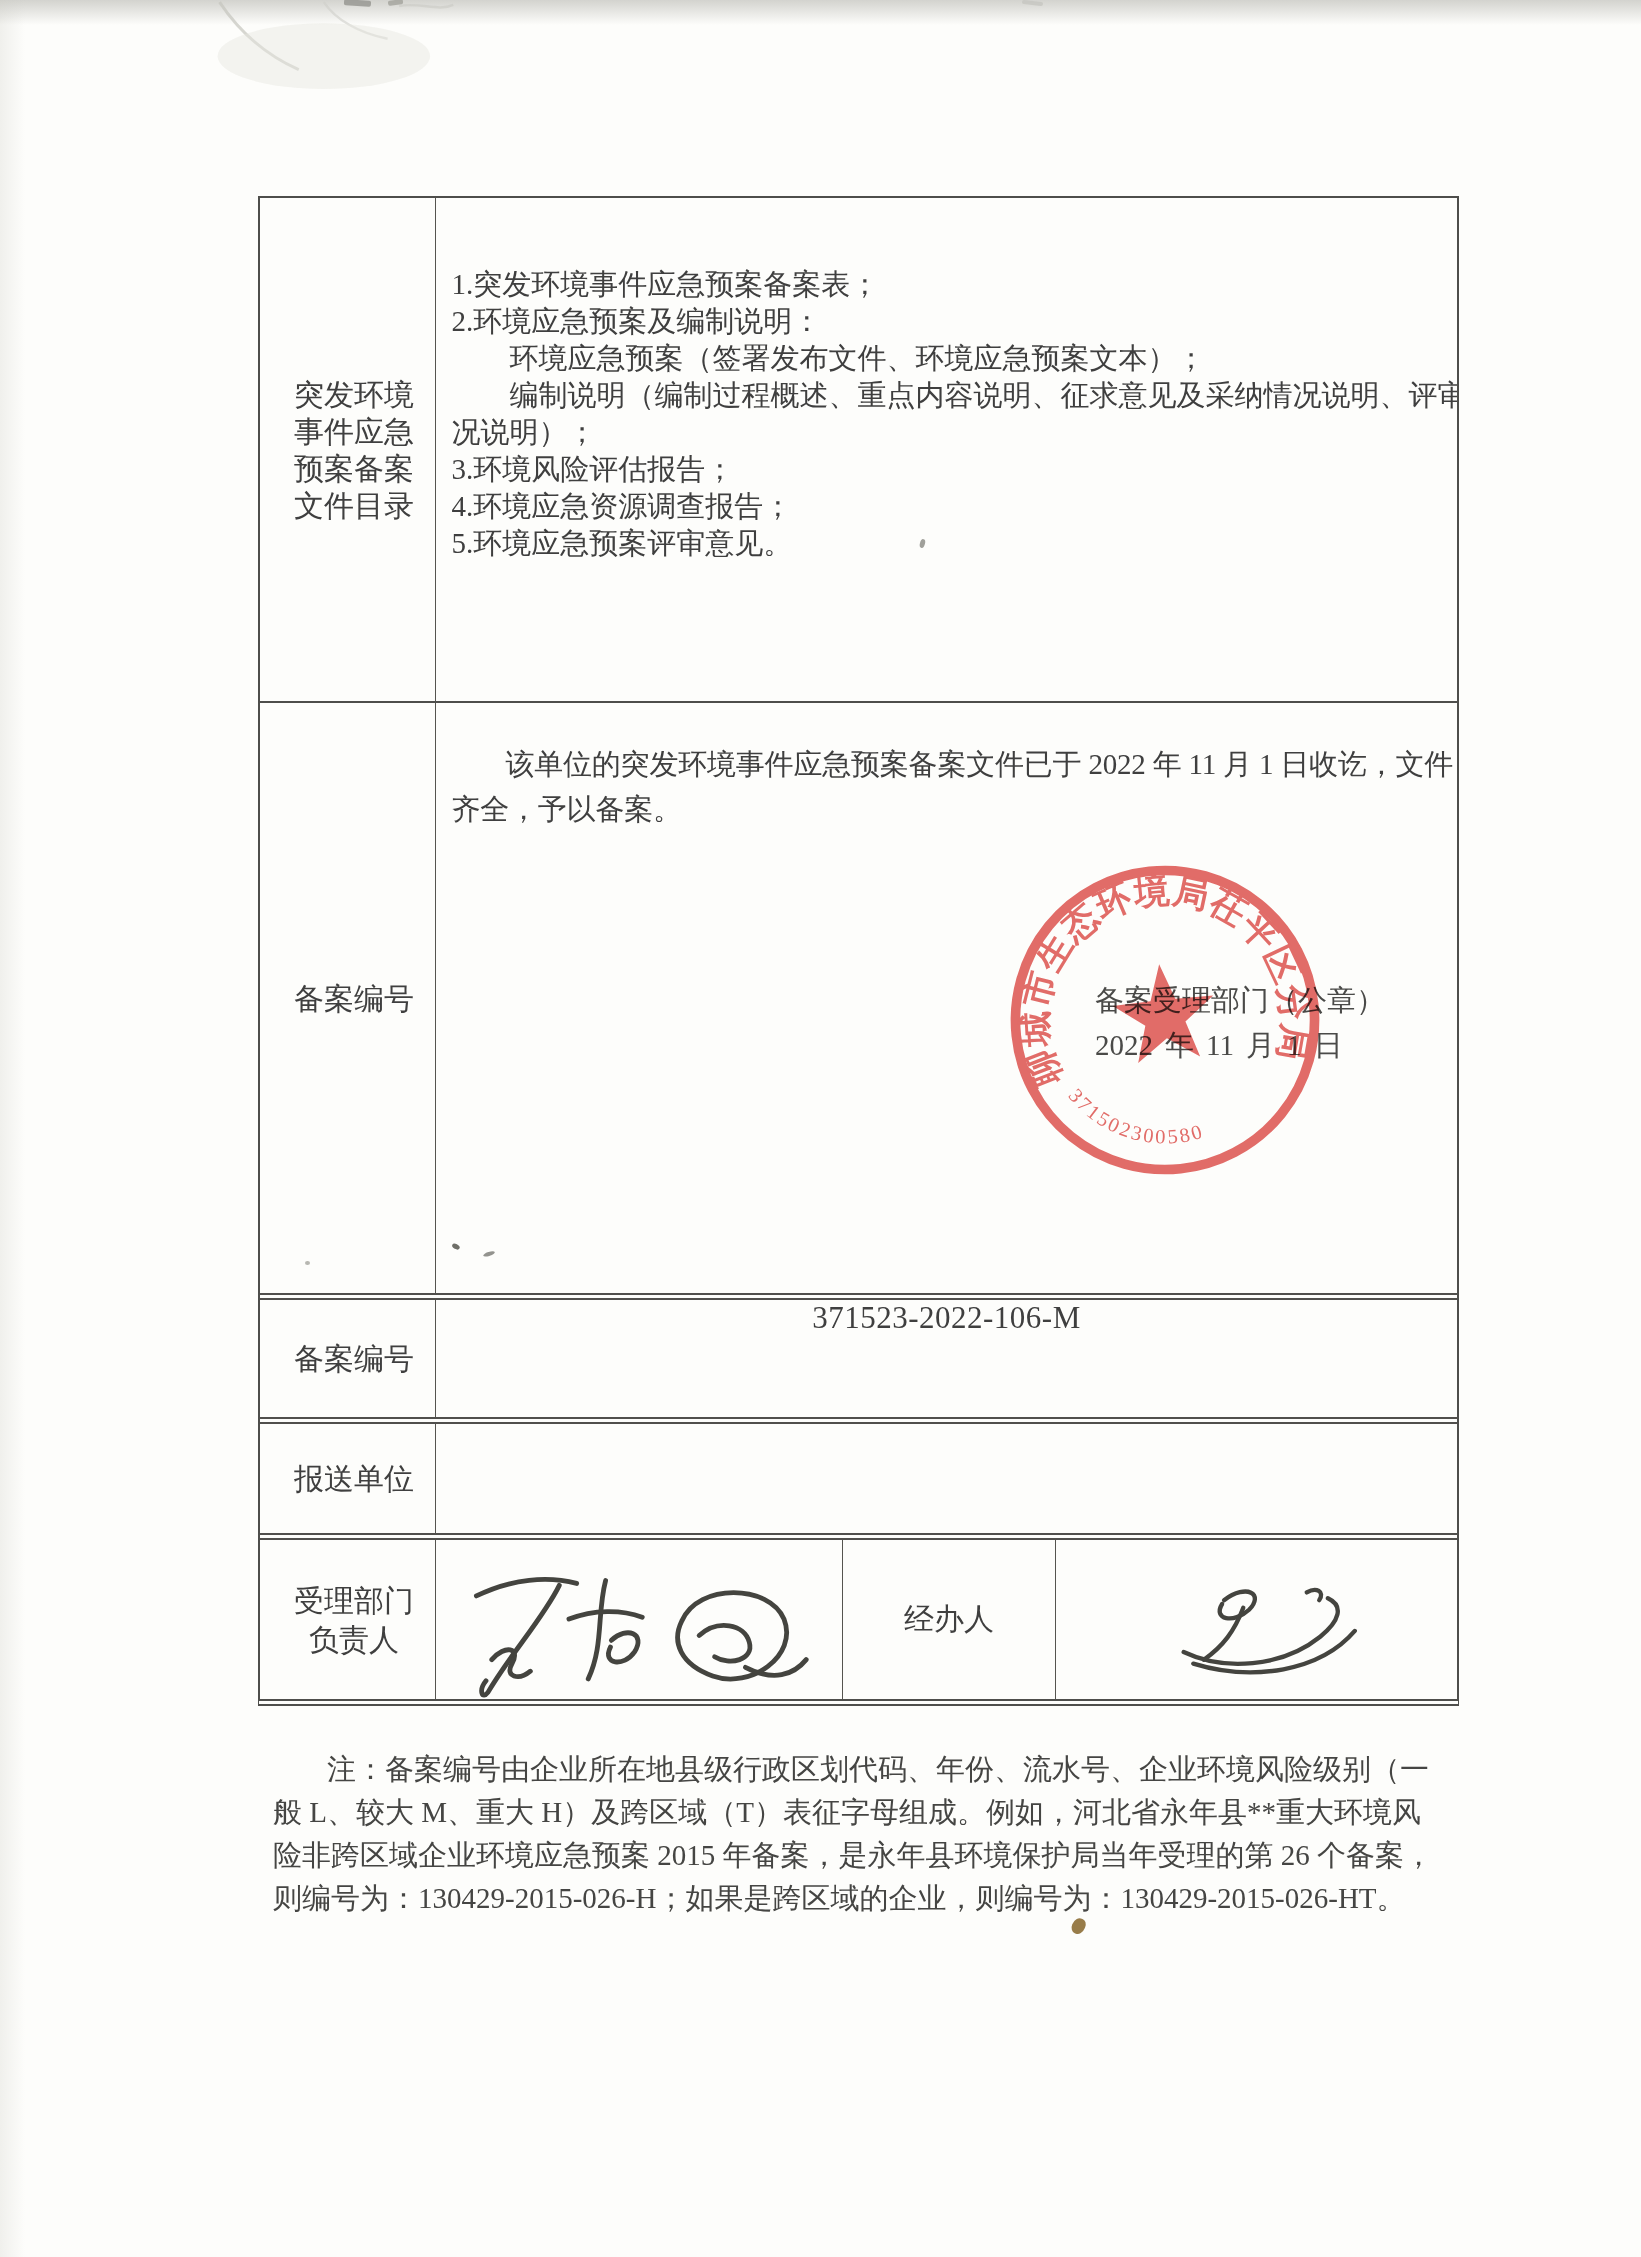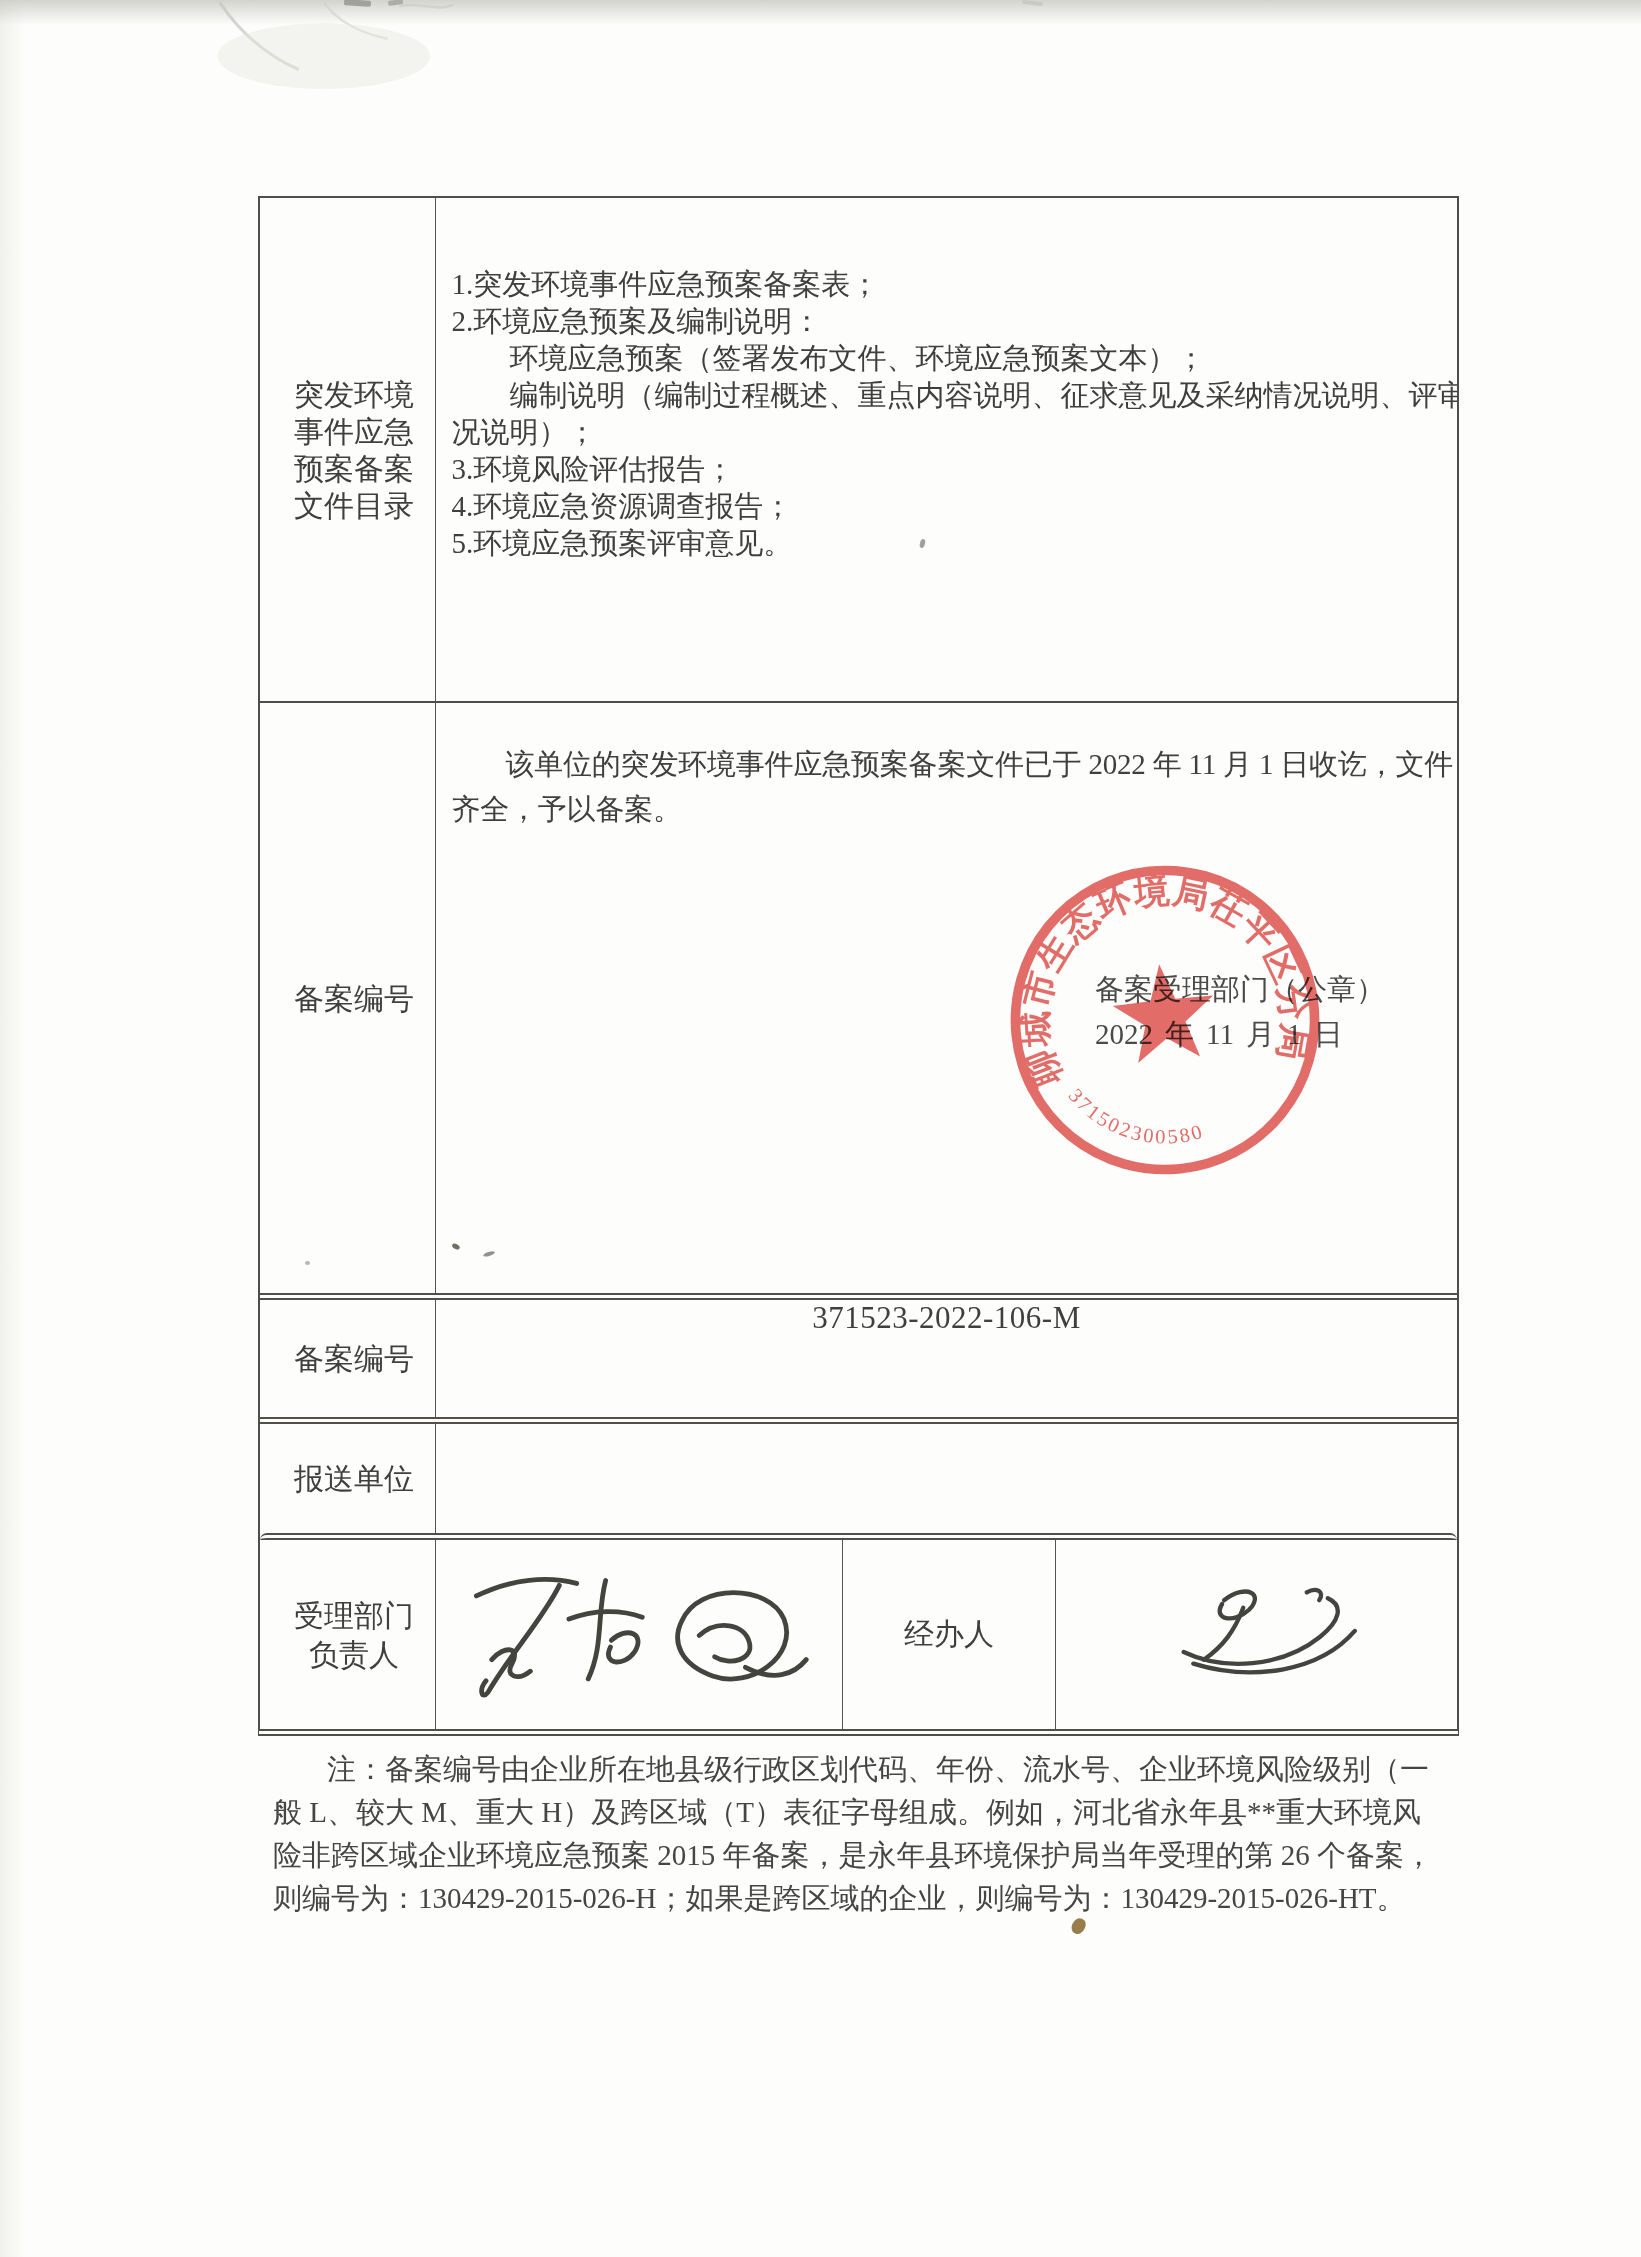--- a/index.html
+++ b/index.html
@@ -22,35 +22,35 @@
   .doc-table{
     position:absolute;left:258px;top:196px;width:1201px;
     border:2.9px solid #4e4e4b;border-bottom:7.7px double #4e4e4b;
     box-sizing:border-box;
   }
   .row{display:flex;box-sizing:border-box;}
   .row-catalog{height:503px;}
   .row-opinion{height:592px;border-top:2.9px solid #4e4e4b;position:relative;}
   .row-number{height:124px;border-top:7.7px double #504f4c;}
   .row-unit{height:116px;border-top:7.7px double #504f4c;}
-  .row-sign{height:196px;border-top:7.7px double #504f4c;border-radius:7px;}
+  .row-sign{height:166px;border-top:7.7px double #504f4c;}
   .label-cell{
     width:176px;box-sizing:border-box;border-right:1.9px solid #55544f;
     display:flex;align-items:center;justify-content:center;
     text-align:center;font-size:30px;line-height:37px;flex:none;padding-left:13px;
   }
   .content-cell{flex:1;position:relative;overflow:hidden;box-sizing:border-box;}
   .catalog-list{padding:68px 5.8px 0 15.4px;}
   .cat-line{font-size:29px;line-height:37px;white-space:nowrap;}
   .cat-line.ind{padding-left:58px;}
   .opinion-para{margin:39px 0 0 15.4px;font-size:29px;line-height:45px;}
   .op-line{white-space:nowrap;letter-spacing:-0.2px;}
   .op-line.first{text-indent:54px;}
   .stamp-caption{
-    position:absolute;left:659px;top:264px;z-index:1;
+    position:absolute;left:659px;top:275px;z-index:1;
     font-size:29px;line-height:45px;color:#4a4a48;word-spacing:4.8px;white-space:nowrap;
   }
   .stamp-svg{
     position:absolute;left:565px;top:153px;width:328px;height:328px;z-index:2;
     transform:rotate(-6deg);opacity:.86;mix-blend-mode:multiply;
   }
   .center-value{
     width:100%;display:flex;align-items:center;justify-content:center;
     font-size:31px;letter-spacing:0.5px;
   }

